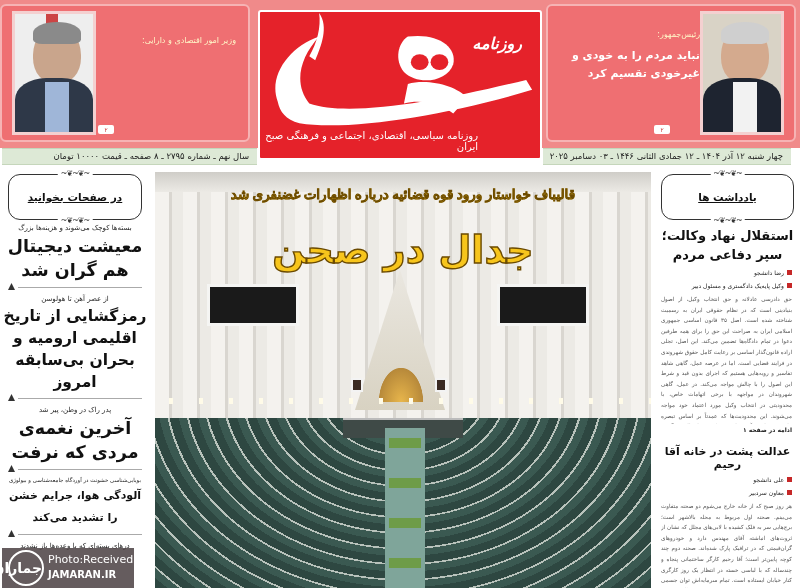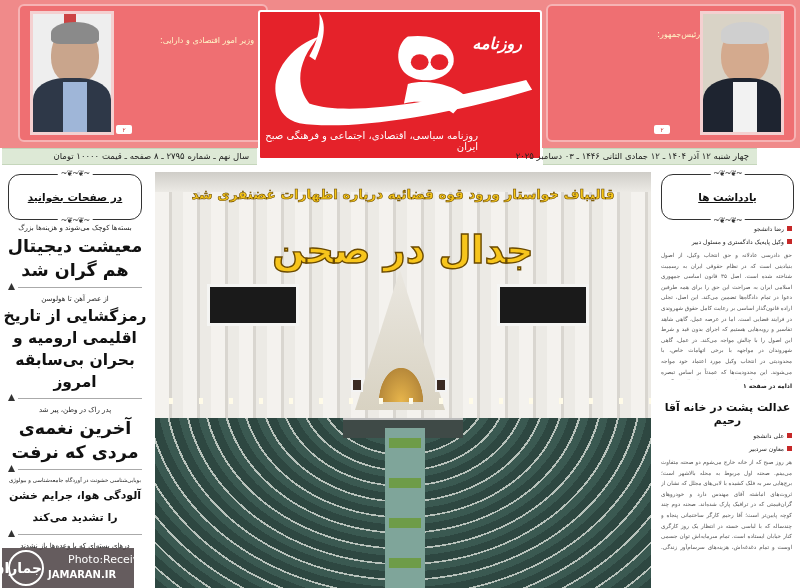--- a/index.html
+++ b/index.html
@@ -2,21 +2,21 @@
 <html><head>
 <meta charset="utf-8">
 <style>
   * { box-sizing: border-box; margin: 0; padding: 0; }
   html, body { width: 800px; height: 588px; overflow: hidden; background: #fff; }
   body { font-family: "DejaVu Sans", sans-serif; direction: rtl; position: relative; }
 
   
   .masthead { position: absolute; left: 0; top: 0; width: 800px; height: 148px; background: #f08a8a; }
   .mast-box { position: absolute; top: 4px; height: 138px; background: #ef6f72; border: 2px solid #f6b3b4; border-radius: 6px; }
-  .mast-box.left { left: 18px; width: 250px; padding-left: 29px; }
+  .mast-box.left { left: 0; width: 250px; padding-left: 29px; }
   .mast-box.right { left: 546px; width: 250px; }
   .portrait { position: absolute; top: 5px; width: 84px; height: 124px; border: 3px solid #f4d0d0; overflow: hidden; background: #ccc; }
   .mast-box.left .portrait { left: 10px; }
   .mast-box.right .portrait { right: 10px; }
   .portrait .bg { position: absolute; inset: 0; }
   .portrait .head { position: absolute; left: 18px; top: 12px; width: 48px; height: 58px; border-radius: 50% 50% 45% 45%; background: #c9a58c; }
   .portrait .hair { position: absolute; left: 18px; top: 8px; width: 48px; height: 22px; border-radius: 50% 50% 20% 20%; }
   .portrait .suit { position: absolute; left: 0; bottom: 0; width: 100%; height: 54px; border-radius: 40% 40% 0 0; }
   .portrait .shirt { position: absolute; left: 30px; bottom: 0; width: 24px; height: 50px; }
   .mast-text { position: absolute; top: 30px; color: #fff; text-align: right; }
@@ -29,41 +29,41 @@
   .mast-box.right .page-badge { right: 124px; }
 
   .logo-box { position: absolute; left: 258px; top: 10px; width: 284px; height: 150px; background: #e5222a; border: 2px solid #fff; border-radius: 3px; overflow: hidden; }
   .logo-main { position: absolute; left: 0; top: -6px; width: 100%; height: 140px; }
   .logo-kicker { position: absolute; right: 18px; top: 22px; font-size: 16px; font-weight: bold; color: #ffffff; font-style: italic; }
   .logo-sub { position: absolute; right: 62px; bottom: 6px; font-size: 10px; color: #fff; }
 
   
   .date-strip { position: absolute; top: 148px; height: 17px; background: #dde9d6; border-top: 1px solid #c5d6bb; border-bottom: 1px solid #c5d6bb; font-size: 8.5px; color: #222; line-height: 15px; padding: 0 8px; white-space: nowrap; }
   .date-strip.left { left: 2px; width: 255px; text-align: right; }
-  .date-strip.right { left: 543px; width: 214px; text-align: right; }
+  .date-strip.right { left: 543px; width: 248px; text-align: right; }
 
   
   .col-left { position: absolute; left: 2px; top: 170px; width: 146px; height: 418px; }
   .col-right { position: absolute; left: 655px; top: 170px; width: 145px; height: 418px; }
   .section-frame { position: relative; height: 46px; margin: 4px 6px 4px 6px; border: 1.5px solid #333; border-radius: 12px; text-align: center; }
   .section-frame .orn { position: absolute; left: 50%; transform: translateX(-50%); font-size: 8px; color: #333; letter-spacing: -1px; background: #fff; padding: 0 3px; }
   .section-frame .orn.top { top: -6px; }
   .section-frame .orn.bot { bottom: -6px; }
   .section-frame .label { font-size: 10.5px; font-weight: bold; line-height: 44px; color: #111; text-decoration: underline; }
 
   .story { text-align: center; position: relative; }
   .story .kicker { font-size: 7px; color: #222; margin: 4px 0 2px; }
   .story .headline { font-size: 17.5px; font-weight: bold; color: #111; line-height: 24px; }
   .story .divider { height: 8px; position: relative; margin: 1px 6px 0 6px; }
   .story .divider::after { content: ""; position: absolute; left: 10px; right: 0; top: 4px; border-top: 1px solid #aaa; }
   .story .divider .mark { position: absolute; left: 0; top: 0; width: 7px; height: 7px; background: #333; clip-path: polygon(0 100%, 50% 0, 100% 100%); }
 
   .watermark { position: absolute; left: 0; bottom: 0; width: 132px; height: 40px; background: rgba(80,70,72,0.88); color: #fff; }
   .watermark .circle { position: absolute; left: 6px; top: 2px; width: 36px; height: 36px; border: 2px solid #fff; border-radius: 50%; font-size: 14px; font-weight: bold; line-height: 32px; text-align: left; }
-  .watermark .line1 { position: absolute; left: 46px; top: 5px; font-size: 11px; direction: ltr; margin-left: 20px; }
+  .watermark .line1 { position: absolute; left: 46px; top: 5px; font-size: 11px; direction: ltr; }
   .watermark .line2 { position: absolute; left: 46px; top: 21px; font-size: 10px; direction: ltr; font-weight: bold; }
 
   .opinion-title { font-size: 13px; font-weight: bold; text-align: center; line-height: 19px; color: #111; margin-top: 6px; }
   .byline { font-size: 6px; color: #222; margin: 4px 8px 0 0; line-height: 9px; }
   .byline span.dot { display: inline-block; width: 5px; height: 5px; background: #c62828; margin-left: 3px; }
   .body-text { font-size: 5.6px; color: #555; line-height: 10.6px; text-align: justify; margin: 4px 8px 0 6px; }
   .continue { font-size: 6px; font-weight: bold; color: #222; margin: 2px 8px 0 0; }
   .opinion-title2 { font-size: 11px; font-weight: bold; text-align: center; color: #111; margin-top: 12px; }
 
   
@@ -78,21 +78,21 @@
   .frame-pic { position: absolute; top: 206px; width: 12px; height: 14px; background: #3a2a22; border: 2px solid #f3f3f3; }
   .frame-pic.a { left: 196px; } .frame-pic.b { left: 280px; }
   .floor { position: absolute; left: 0; right: 0; bottom: 0; height: 170px; background: #35504a; }
   .floor .rows { position: absolute; inset: 0; background:
       repeating-radial-gradient(ellipse at 50% -20%, #2d4640 0 9px, #c7cfc8 9px 11px, #3b5a52 11px 19px); opacity: .9; }
   .aisle { position: absolute; left: 230px; bottom: 0; width: 40px; height: 160px; background: #7fa59a; }
   .plants { position: absolute; left: 234px; width: 32px; height: 10px; background: #6e9c48; }
   .podium { position: absolute; left: 188px; top: 246px; width: 120px; height: 20px; background: #3f4a47; border-top: 2px solid #bbb; }
   .lights { position: absolute; left: 0; right: 0; top: 226px; height: 6px; background: repeating-linear-gradient(90deg, transparent 0 14px, #fffbe8 14px 18px, transparent 18px 30px); }
 
-  .photo-kicker { position: absolute; left: 0; right: 0; top: 14px; text-align: center; font-size: 13.5px; font-weight: bold; color: #f5c518; -webkit-text-stroke: 0.6px #6b4a00; }
+  .photo-kicker { position: absolute; left: 0; right: 0; top: 14px; text-align: center; font-size: 13.5px; font-weight: bold; color: #f5c518; font-family: Liberation Serif, serif; -webkit-text-stroke: 0.6px #6b4a00; }
   .photo-headline { position: absolute; left: 0; right: 0; top: 56px; text-align: center; font-size: 38px; font-weight: bold; color: #f7c51c; -webkit-text-stroke: 1.4px #6b4a00; }
 </style>
 </head>
 <body>
 
 <div class="masthead">
 
   <div class="mast-box left">
     <div class="portrait">
       <div class="bg" style="background:linear-gradient(90deg,#eee 0 40%,#c44 40% 55%,#eee 55%);"></div>
@@ -123,20 +123,21 @@
   <div class="mast-box right">
     <div class="portrait">
       <div class="bg" style="background:#d9d3c6;"></div>
       <div class="head" style="background:#d4aa8e;"></div>
       <div class="hair" style="background:#cfcfcf;"></div>
       <div class="suit" style="background:#1e2430;"></div>
       <div class="shirt" style="background:#f2f2f2;"></div>
     </div>
     <div class="mast-text">
       <div class="kicker">رئیس‌جمهور:</div>
+      <div class="title">نباید مردم را به خودی و غیرخودی تقسیم کرد</div>
     </div>
     <div class="page-badge">۲</div>
   </div>
 </div>
 
 <div class="date-strip left">سال نهم ـ شماره ۲۷۹۵ ـ ۸ صفحه ـ قیمت ۱۰۰۰۰ تومان</div>
 <div class="date-strip right">چهار شنبه ۱۲ آذر ۱۴۰۴ ـ ۱۲ جمادی الثانی ۱۴۴۶ ـ ۰۳ دسامبر ۲۰۲۵</div>
 
 <div class="col-left">
   <div class="section-frame">
@@ -209,20 +210,21 @@
 </div>
 
 <div class="col-right">
   <div class="section-frame">
     <span class="orn top">~❦~❦~</span>
     <span class="label">یادداشت ها</span>
     <span class="orn bot">~❦~❦~</span>
   </div>
 
   <div>
+    <div class="opinion-title">استقلال نهاد وکالت؛ سپر دفاعی مردم</div>
     <div class="byline"><span class="dot"></span><span>رضا دانشجو</span></div>
     <div class="byline"><span class="dot"></span><span>وکیل پایه‌یک دادگستری و مسئول دبیر</span></div>
     <div class="body-text" style="height:130px;overflow:hidden;">حق دادرسی عادلانه و حق انتخاب وکیل، از اصول بنیادینی است که در نظام حقوقی ایران به رسمیت شناخته شده است. اصل ۳۵ قانون اساسی جمهوری اسلامی ایران به صراحت این حق را برای همه طرفین دعوا در تمام دادگاه‌ها تضمین می‌کند. این اصل، تجلی اراده قانون‌گذار اساسی بر رعایت کامل حقوق شهروندی در فرایند قضایی است. اما در عرصه عمل، گاهی شاهد تفاسیر و رویه‌هایی هستیم که اجرای بدون قید و شرط این اصول را با چالش مواجه می‌کند. در عمل، گاهی شهروندان در مواجهه با برخی اتهامات خاص، با محدودیتی در انتخاب وکیل مورد اعتماد خود مواجه می‌شوند. این محدودیت‌ها که عمدتاً بر اساس تبصره ماده ۴۸ قانون آیین دادرسی کیفری اعمال می‌گردد، متهمان در مرحله تحقیقات مقدماتی را ملزم می‌کند که وکلای خود را از میان فهرست تأیید شده توسط رئیس قوه قضائیه انتخاب کنند.</div>
     <div class="continue">ادامه در صفحه ۱</div>
   </div>
 
   <div>
     <div class="opinion-title2">عدالت پشت در خانه آقا رحیم</div>
     <div class="byline"><span class="dot"></span><span>علی دانشجو</span></div>
     <div class="byline"><span class="dot"></span><span>معاون سردبیر</span></div>

